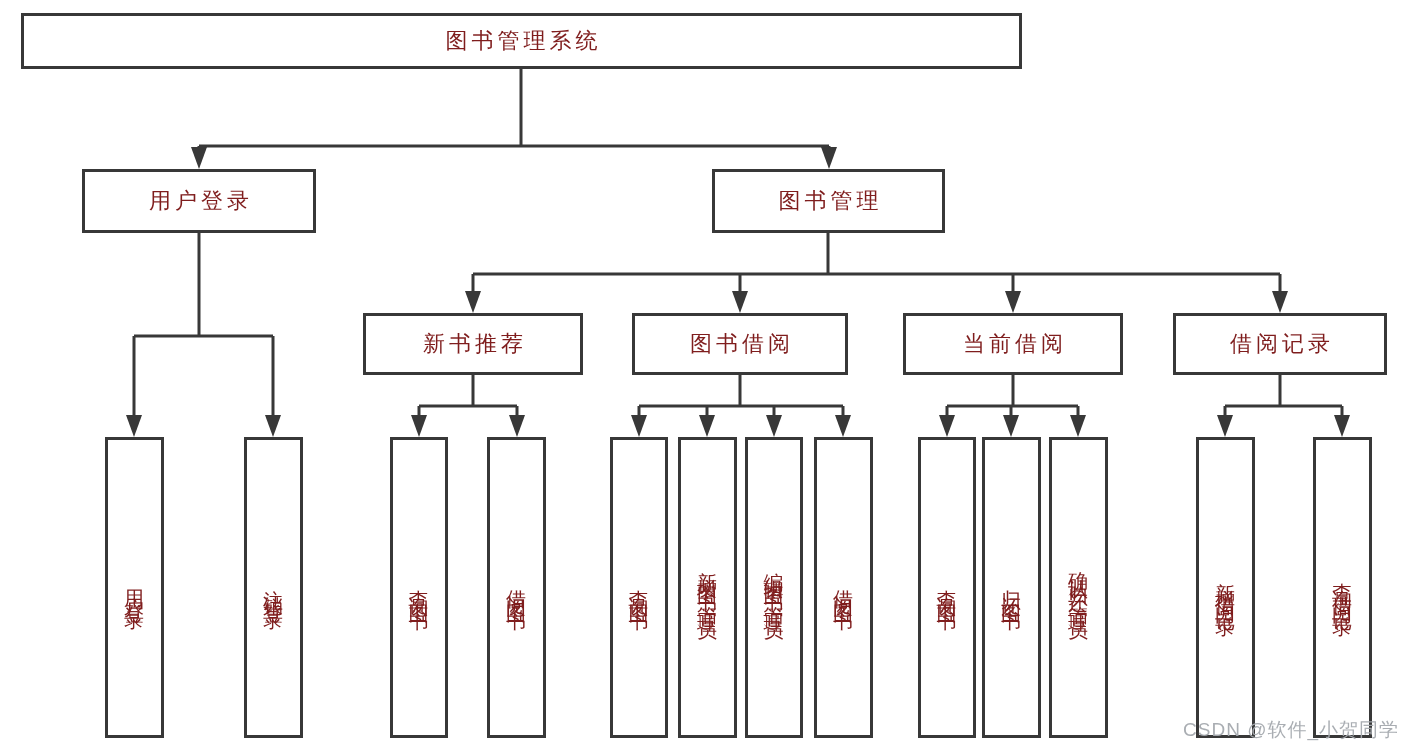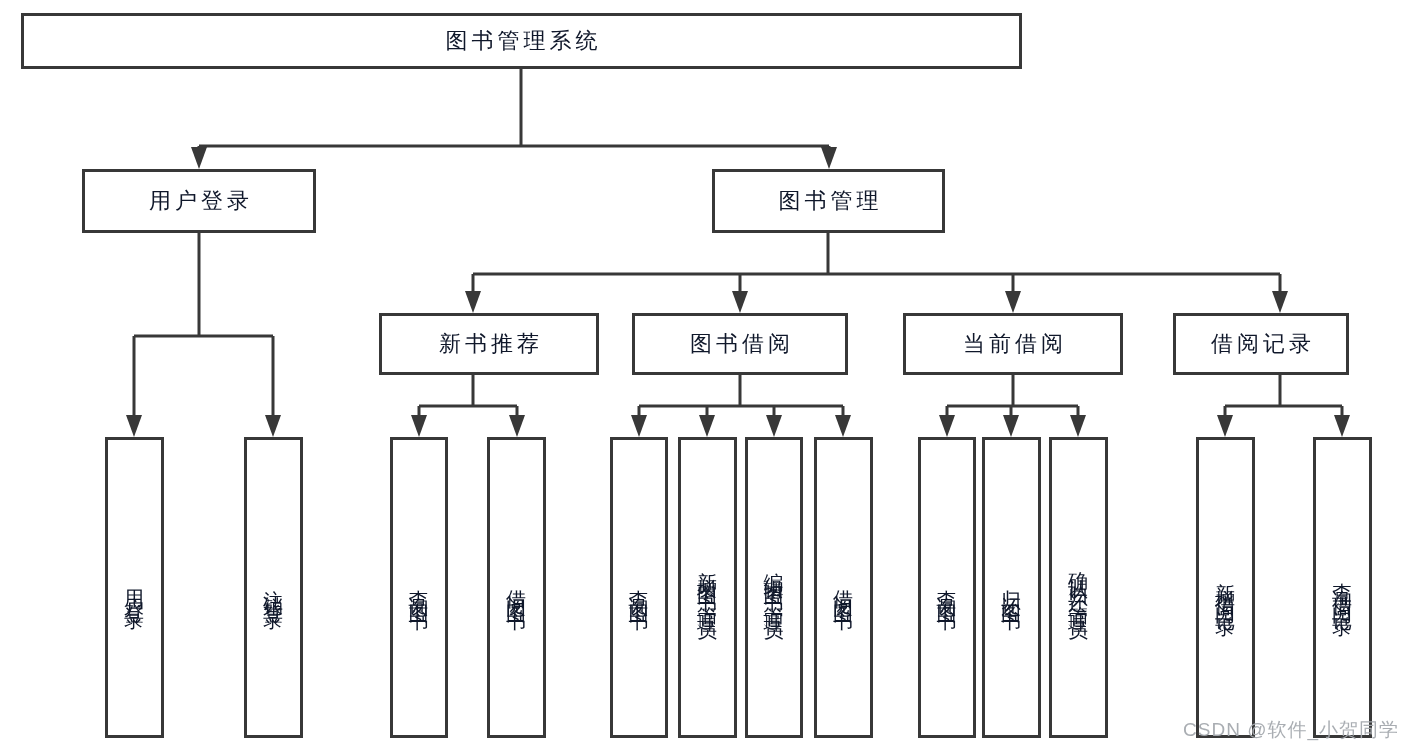--- a/index.html
+++ b/index.html
@@ -18,43 +18,43 @@
     width: 1405px; height: 747px;
   }
   .node {
     position: absolute;
     box-sizing: border-box;
     border: 3px solid #383838;
     background: #ffffff;
     display: flex;
     align-items: center;
     justify-content: center;
-    color: #0f172a;
+    color: #7f1d1d;
   }
   .h-node {
     font-size: 22px;
     letter-spacing: 4px;
     text-indent: 4px;
     white-space: nowrap;
   }
   .v-node {
     writing-mode: vertical-rl;
     text-orientation: mixed;
     font-size: 20px;
     letter-spacing: 7px;
     line-height: 1;
   }
   .root-node   { left: 21px;  top: 13px;  width: 1001px; height: 56px; }
   .n-userlogin { left: 82px;  top: 169px; width: 234px;  height: 64px; }
   .n-bookmgmt  { left: 712px; top: 169px; width: 233px;  height: 64px; }
   .lvl3 { top: 313px; height: 62px; }
-  .n-newbooks  { left: 363px;  width: 220px; margin-left: 16px; }
+  .n-newbooks  { left: 363px;  width: 220px; }
   .n-borrowing { left: 632px;  width: 216px; }
   .n-current   { left: 903px;  width: 220px; }
-  .n-records   { left: 1173px; width: 176px; }
+  .n-records   { left: 1173px; width: 214px; }
   .leaf { top: 437px; height: 301px; }
   .lf-login      { left: 105px;  width: 59px; }
   .lf-logout     { left: 244px;  width: 59px; }
   .lf-nb-query   { left: 390px;  width: 58px; }
   .lf-nb-borrow  { left: 487px;  width: 59px; }
   .lf-bw-query   { left: 610px;  width: 58px; }
   .lf-bw-add     { left: 678px;  width: 59px; }
   .lf-bw-edit    { left: 745px;  width: 58px; }
   .lf-bw-borrow  { left: 814px;  width: 59px; }
   .lf-cur-query  { left: 918px;  width: 58px; }

